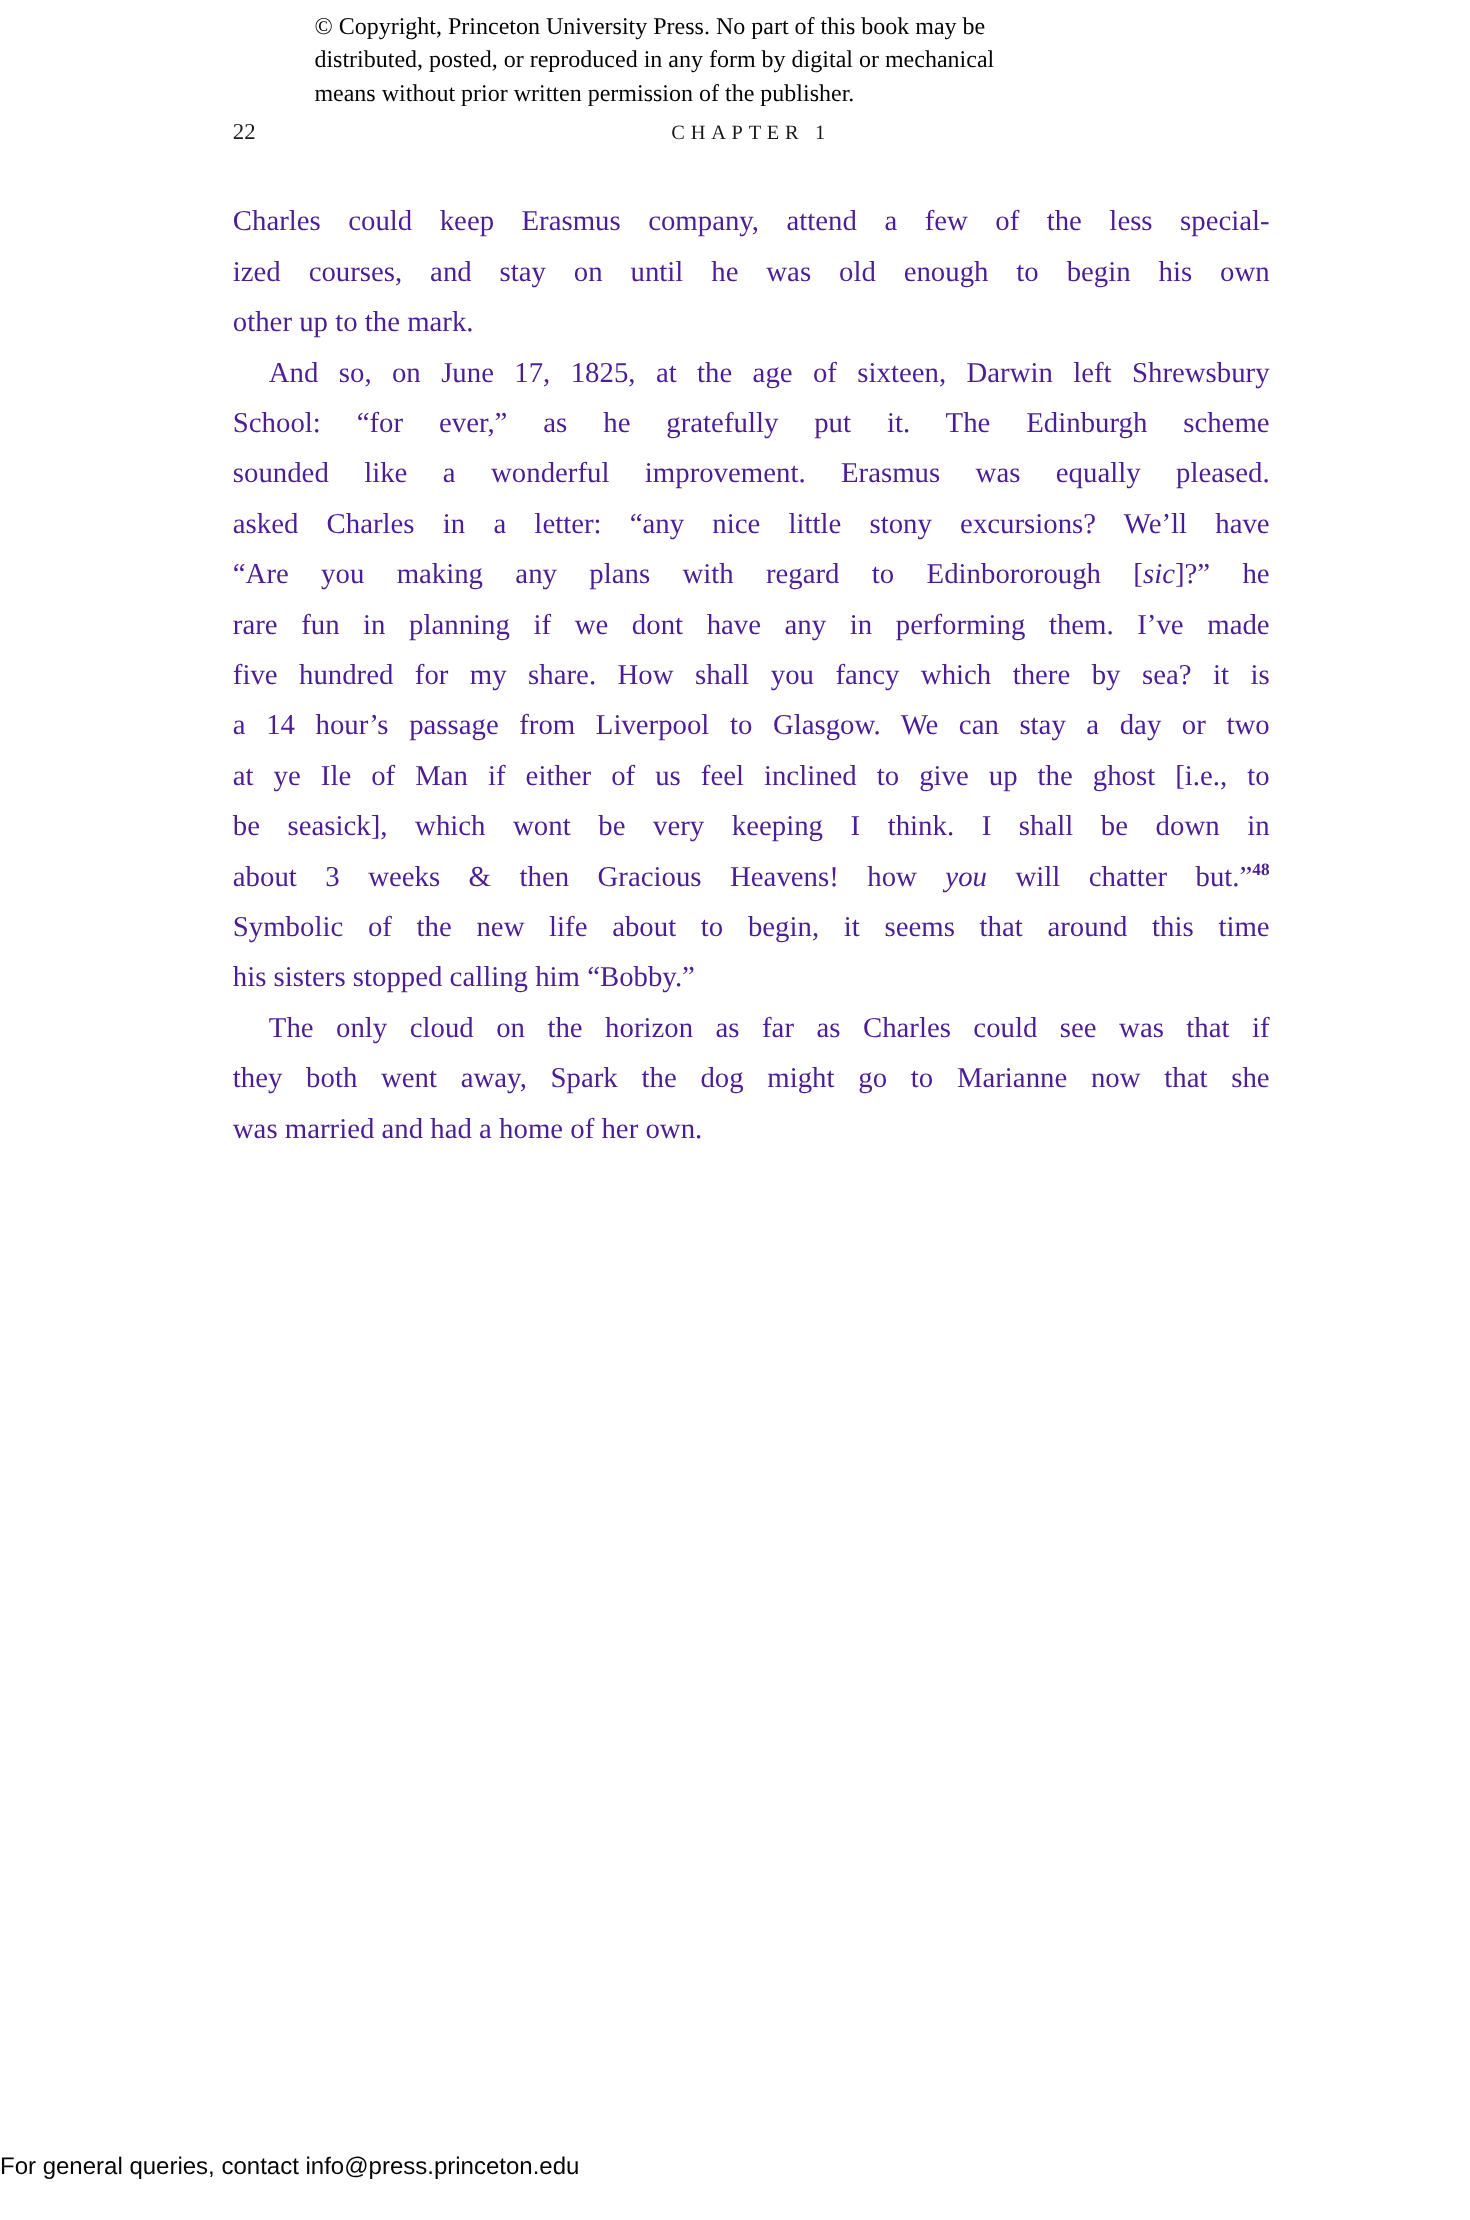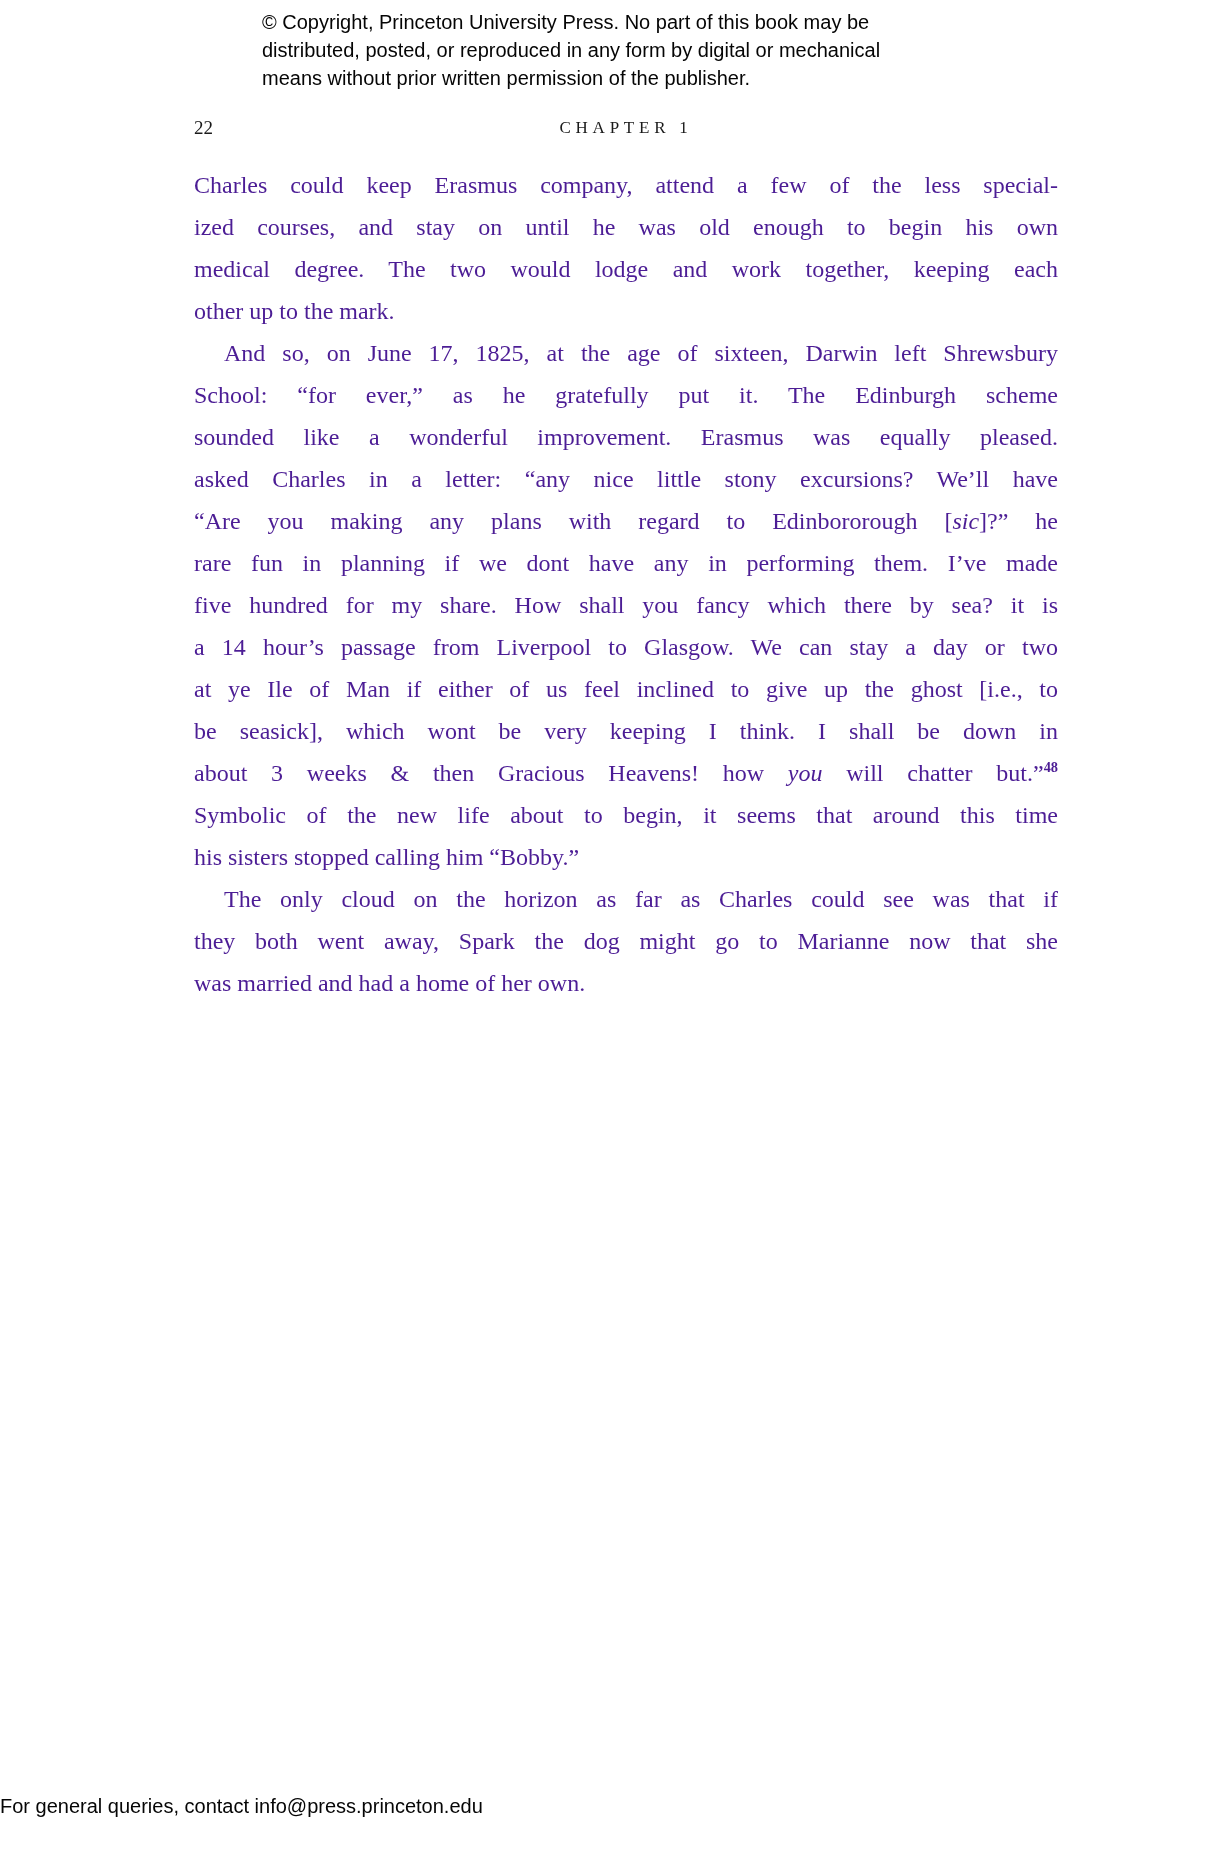--- a/index.html
+++ b/index.html
@@ -9,29 +9,29 @@
     height: 1850px;
     background: #ffffff;
     font-family: "Liberation Serif", serif;
     color: #161616;
     overflow: hidden;
   }
   .copyright {
     position: absolute;
     left: 262px;
     top: 8px;
-    font-family: Liberation Sans, sans-serif;
+    font-family: Liberation Serif, serif;
     font-size: 20px;
     line-height: 28px;
     color: #050505;
   }
   .runhead {
     position: absolute;
     left: 194px;
-    top: 115px;
+    top: 98px;
     width: 864px;
     height: 26px;
     line-height: 26px;
     text-align: center;
     color: #1a1a1a;
   }
   .pagenum {
     position: absolute;
     left: 0;
     top: 0;
@@ -89,21 +89,20 @@
   </div>
 
   <div class="runhead">
     <span class="pagenum">22</span>
     <span class="chapter">CHAPTER 1</span>
   </div>
 
   <div class="textblock" id="body-text">
       <div class="line"><span>Charles could keep Erasmus company, attend a few of the less special-</span></div>
       <div class="line"><span>ized courses, and stay on until he was old enough to begin his own</span></div>
-      <div class="line"><span>medical degree. The two would lodge and work together, keeping each</span></div>
       <div class="line last"><span>other up to the mark.</span></div>
       <div class="line indent"><span>And so, on June 17, 1825, at the age of sixteen, Darwin left Shrewsbury</span></div>
       <div class="line"><span>School: “for ever,” as he gratefully put it. The Edinburgh scheme</span></div>
       <div class="line"><span>sounded like a wonderful improvement. Erasmus was equally pleased.</span></div>
       <div class="line"><span>asked Charles in a letter: “any nice little stony excursions? We’ll have</span></div>
       <div class="line"><span>“Are you making any plans with regard to Edinbororough [</span><span class="i">sic</span><span>]?” he</span></div>
       <div class="line"><span>rare fun in planning if we dont have any in performing them. I’ve made</span></div>
       <div class="line"><span>five hundred for my share. How shall you fancy which there by sea? it is</span></div>
       <div class="line"><span>a 14 hour’s passage from Liverpool to Glasgow. We can stay a day or two</span></div>
       <div class="line"><span>at ye Ile of Man if either of us feel inclined to give up the ghost [i.e., to</span></div>

